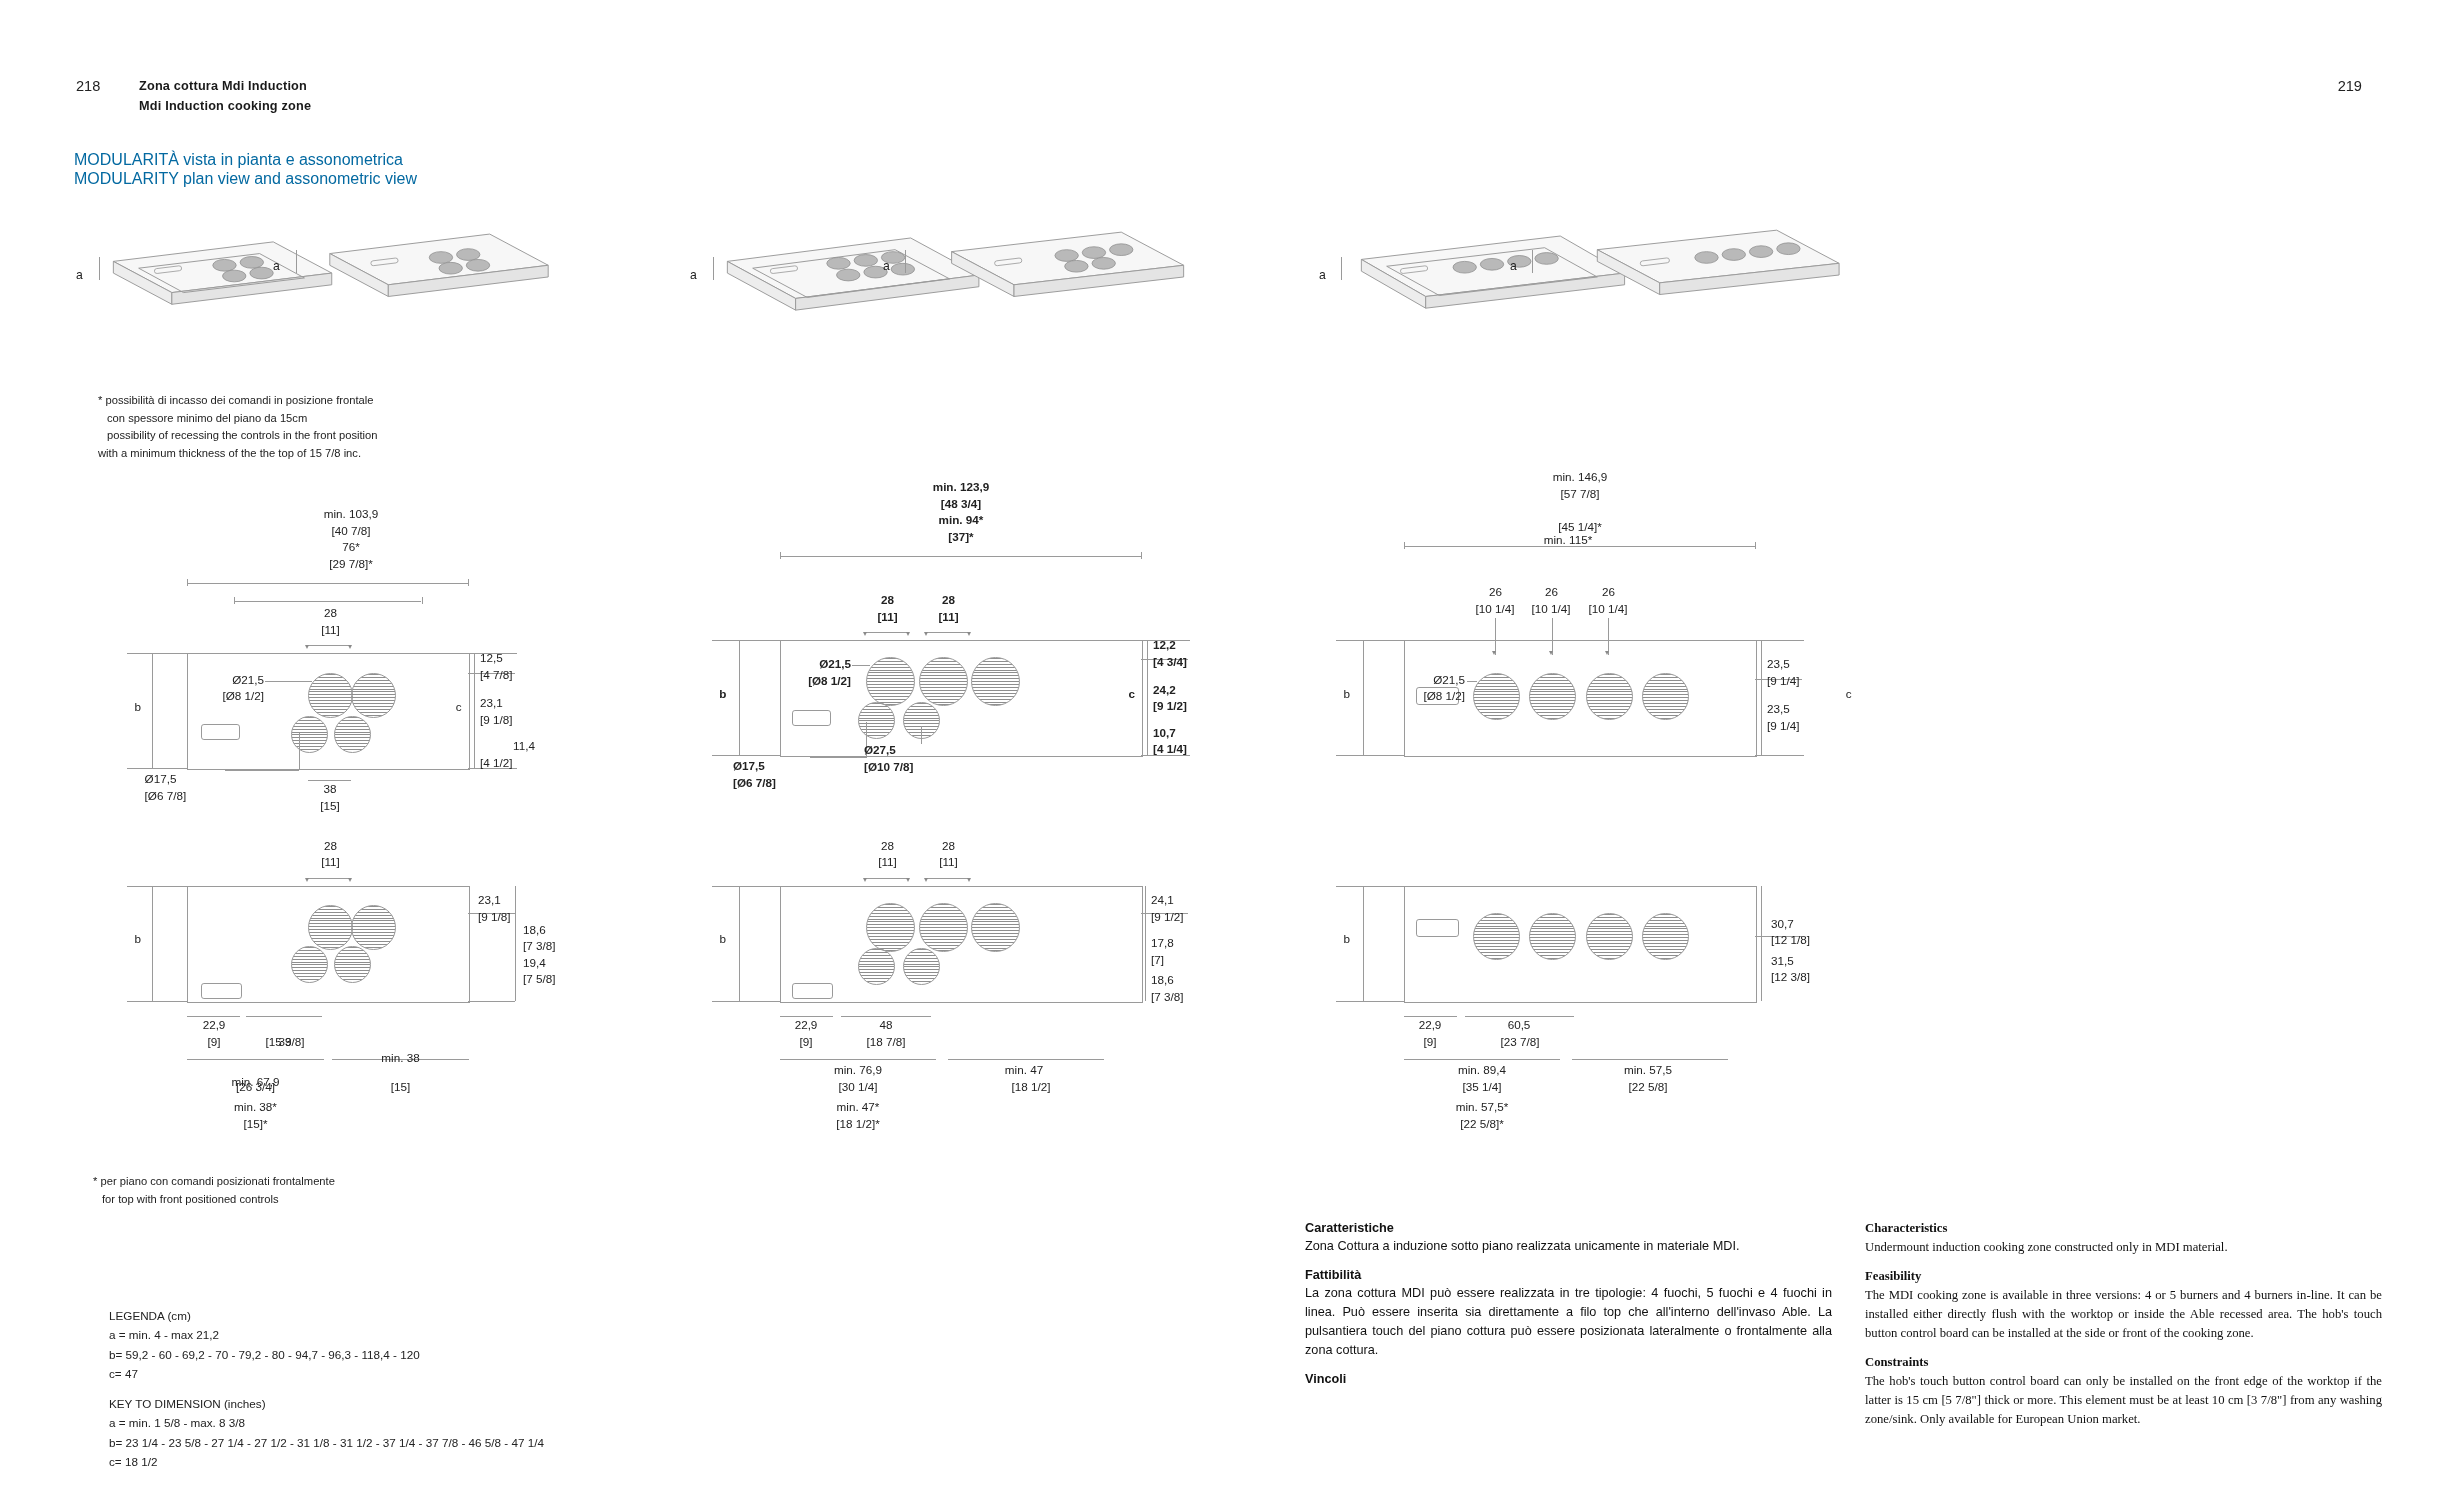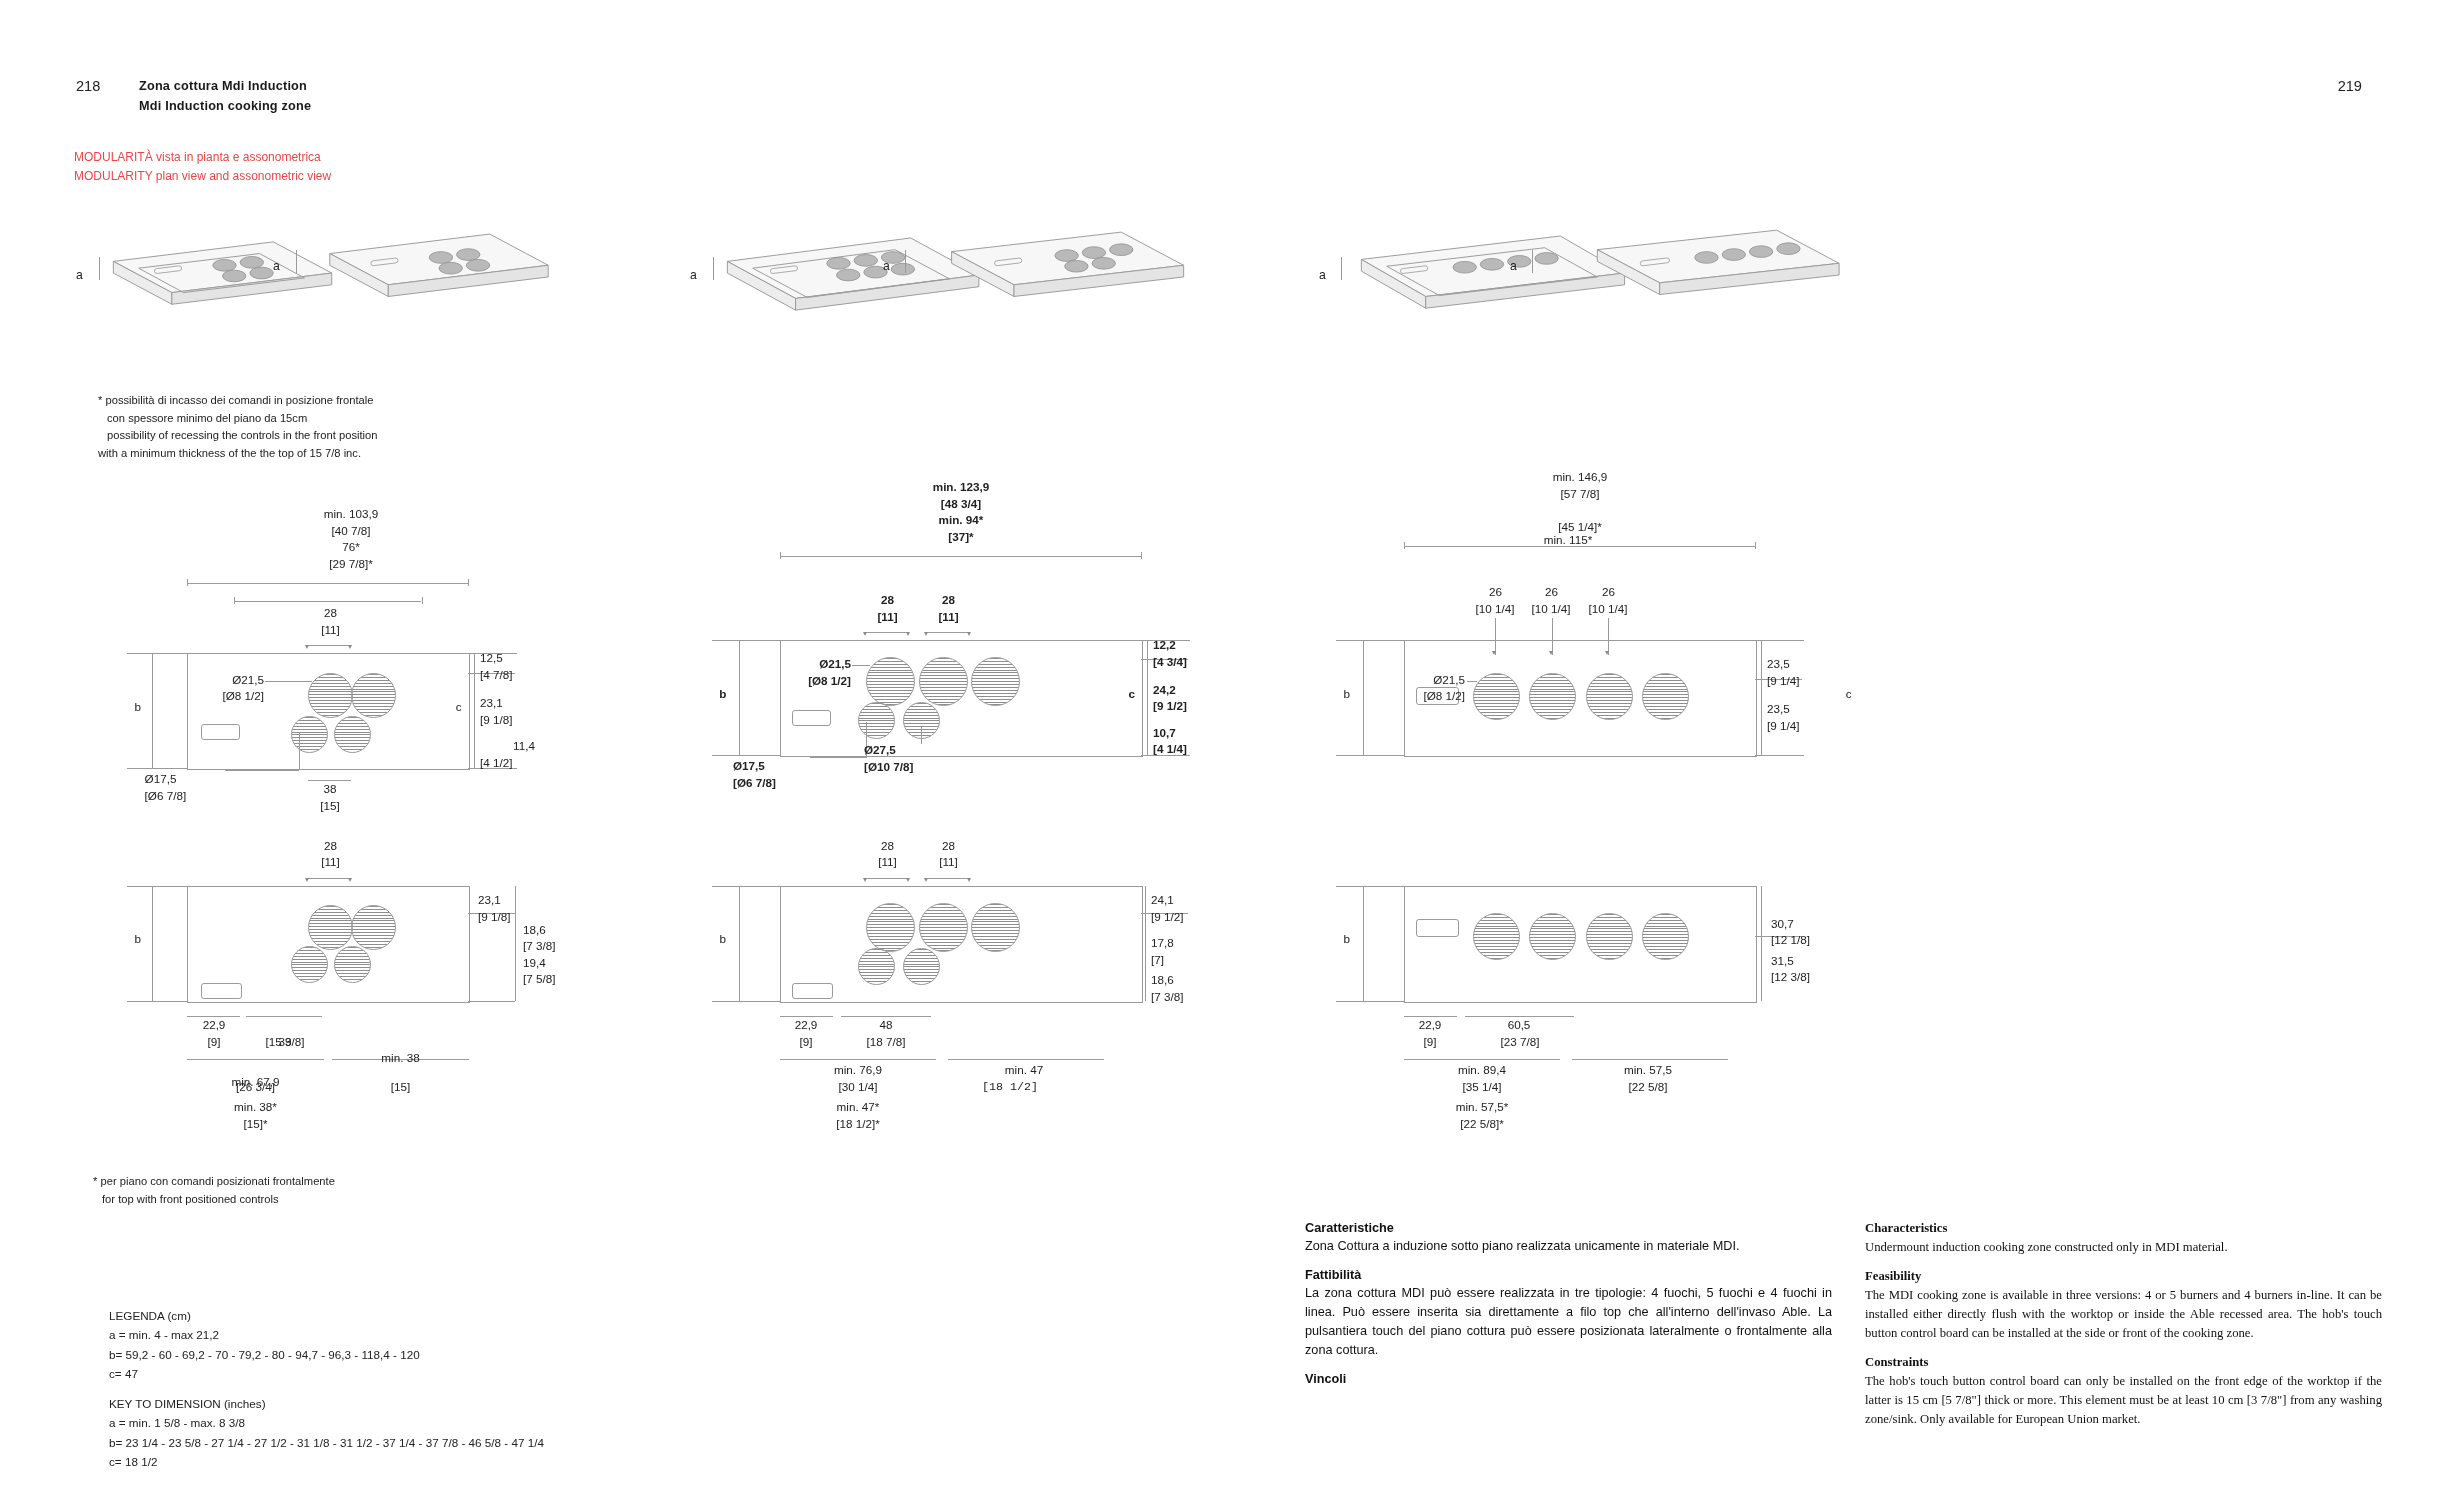--- a/index.html
+++ b/index.html
@@ -8,21 +8,21 @@
     background:#ffffff;
     font-family:"Liberation Sans", sans-serif;
     color:#1a1a1a;
     position:relative;
     overflow:hidden;
   }
   .page{position:absolute;left:0;top:0;width:2438px;height:1511px;}
   .abs{position:absolute;}
   .hdr-num{font-size:14.6px;color:#222;}
   .hdr-title{font-size:12.7px;font-weight:bold;letter-spacing:0.2px;line-height:1.45;}
-  .sect-label{font-size:12px;line-height:1.5;color:#ef4444;}
+  .sect-label{font-size:16px;line-height:1.5;color:#0369a1;}
   .note{font-size:11.2px;line-height:1.55;color:#222;}
   .dim{font-size:11.7px;color:#222;text-align:center;line-height:1.25;white-space:nowrap;}
   .dim.l{text-align:left;}
   .dim.r{text-align:right;}
   .lbl{font-size:12.2px;color:#222;}
   .legend{font-size:11.7px;line-height:1.65;color:#222;}
   .body-h{font-size:12.7px;font-weight:bold;color:#111;margin:0 0 2px 0;}
   .body-p{font-size:12.7px;line-height:1.5;color:#111;margin:0 0 11.7px 0;text-align:justify;}
   
   .ln{position:absolute;background:#9a9a9a;}
@@ -405,21 +405,21 @@
     <div class="abs dim" style="left:103px;top:206px;width:60px;">[9]</div>
     <div class="ln lnh" style="left:168px;top:187px;width:90px;"></div>
     <div class="abs dim" style="left:174px;top:189px;width:78px;">48</div>
     <div class="abs dim" style="left:164px;top:206px;width:98px;">[18 7/8]</div>
 
     <div class="ln lnh" style="left:107px;top:230px;width:156px;"></div>
     <div class="ln lnh" style="left:275px;top:230px;width:156px;"></div>
     <div class="abs dim" style="left:113px;top:234px;width:144px;">min. 76,9</div>
     <div class="abs dim" style="left:113px;top:251px;width:144px;">[30 1/4]</div>
     <div class="abs dim" style="left:279px;top:234px;width:144px;">min. 47</div>
-    <div class="abs dim" style="left:265px;top:251px;width:144px;font-family:Liberation Mono, monospace;">[18 1/2]</div>
+    <div class="abs dim" style="left:286px;top:251px;width:144px;">[18 1/2]</div>
     <div class="abs dim" style="left:113px;top:271px;width:144px;">min. 47*</div>
     <div class="abs dim" style="left:113px;top:288px;width:144px;">[18 1/2]*</div>
   </div>
 
   <div class="abs" style="left:1297px;top:829px;width:644px;height:322px;">
     <div class="box" style="left:107px;top:57px;width:351px;height:115px;"></div>
     <div class="ln lnh" style="left:39px;top:57px;width:68px;"></div>
     <div class="ln lnh" style="left:39px;top:172px;width:68px;"></div>
     <div class="ln lnv" style="left:66px;top:57px;height:115px;"></div>
     <div class="abs dim" style="left:39px;top:103px;width:21.5px;">b</div>

